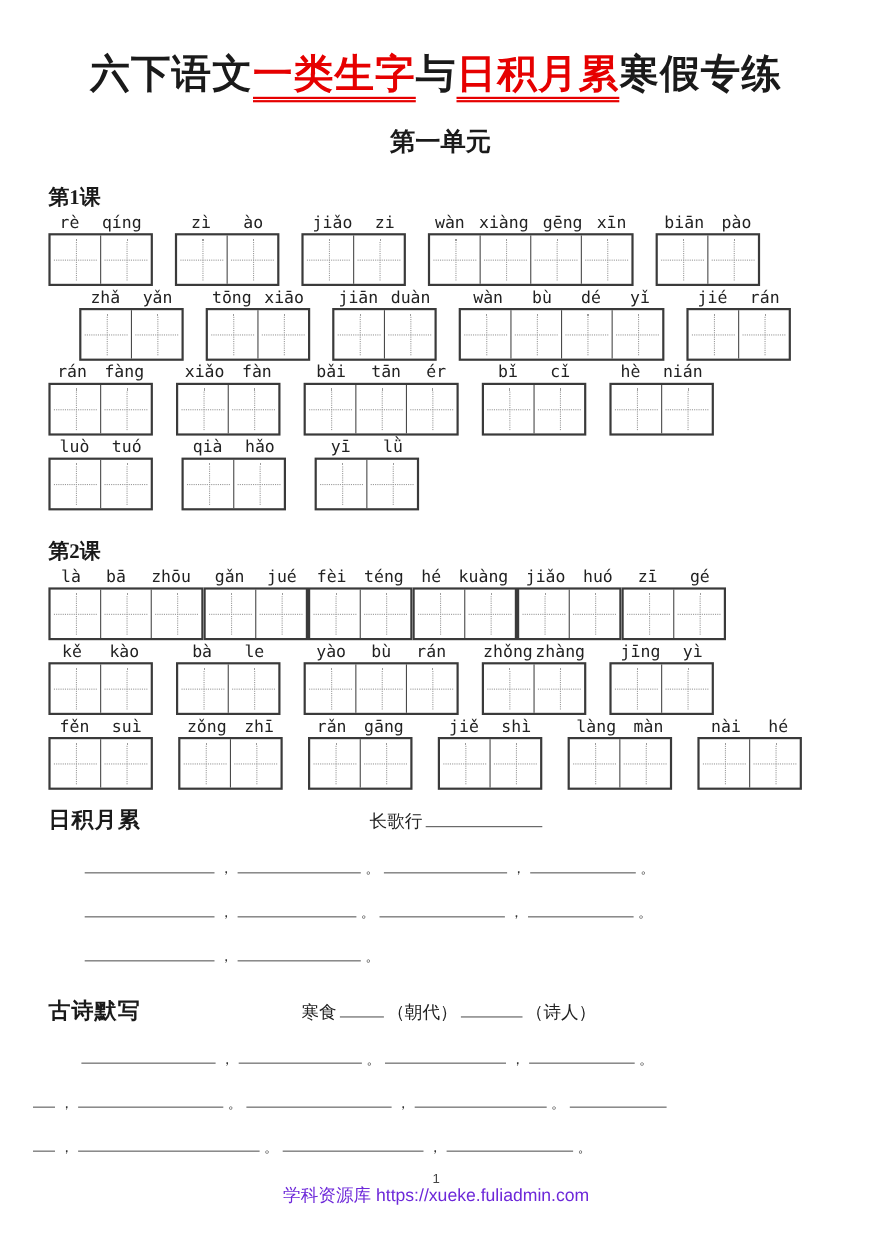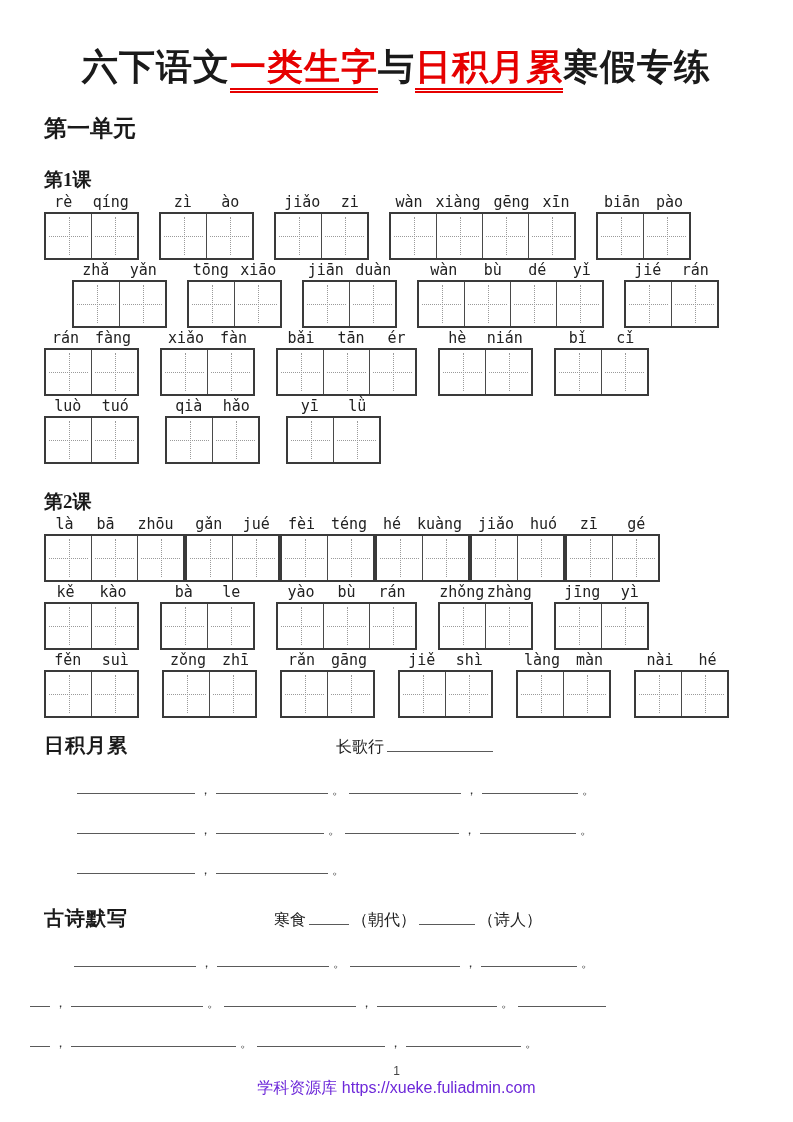--- a/index.html
+++ b/index.html
@@ -8,21 +8,21 @@
     font-family:"Liberation Sans",sans-serif;color:#1a1a1a;
   }
   .page{box-sizing:border-box;width:793px;height:1122px;padding:44px 36px 0 44px;position:relative;}
 
   
   .main-title{
     text-align:center;font-size:36px;font-weight:900;letter-spacing:1px;
     line-height:46px;white-space:nowrap;margin:0 0 0 -8px;
   }
   .red-u{color:#e60000;border-bottom:5px double #e60000;padding-bottom:1px;}
-  .unit-title{font-size:23px;font-weight:800;margin-top:24px;line-height:28px;}
+  .unit-title{text-align:center;font-size:23px;font-weight:800;margin-top:24px;line-height:28px;}
 
   
   .lesson-label{font-family:"Liberation Serif",serif;font-weight:800;font-size:19px;line-height:24px;margin-top:26px;}
   .word-row{display:flex;align-items:flex-end;margin-top:0;}
   .word-group{display:flex;flex-direction:column;}
   .pinyin{
     display:flex;justify-content:space-around;align-items:flex-start;
     font-family:"DejaVu Sans Mono",monospace;font-size:15px;line-height:20px;
     color:#222;white-space:nowrap;overflow:visible;
   }
@@ -208,32 +208,32 @@
               <span>ér</span>
             </div>
             <div class="boxes">
               <div class="cell"></div>
               <div class="cell"></div>
               <div class="cell"></div>
             </div>
           </div>
           <div class="word-group">
             <div class="pinyin">
+              <span>bǐ</span>
+              <span>cǐ</span>
+            </div>
+            <div class="boxes">
+              <div class="cell"></div>
+              <div class="cell"></div>
+            </div>
+          </div>
+          <div class="word-group">
+            <div class="pinyin">
               <span>hè</span>
               <span>nián</span>
-            </div>
-            <div class="boxes">
-              <div class="cell"></div>
-              <div class="cell"></div>
-            </div>
-          </div>
-          <div class="word-group">
-            <div class="pinyin">
-              <span>bǐ</span>
-              <span>cǐ</span>
             </div>
             <div class="boxes">
               <div class="cell"></div>
               <div class="cell"></div>
             </div>
           </div>
         </div>
         <div class="word-row" style="gap: 26px;">
           <div class="word-group">
             <div class="pinyin">

